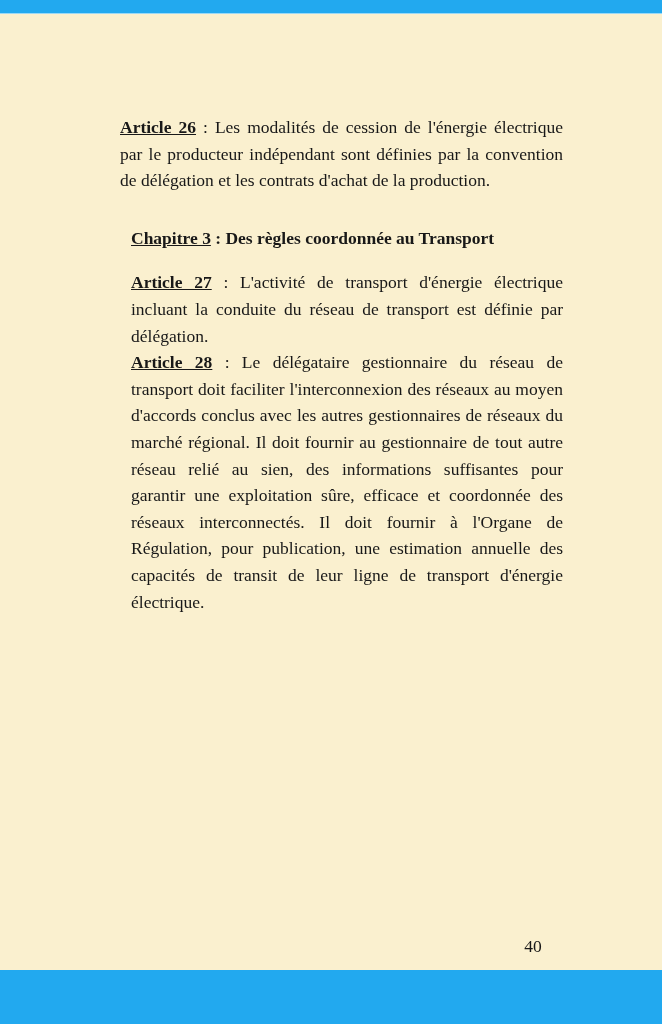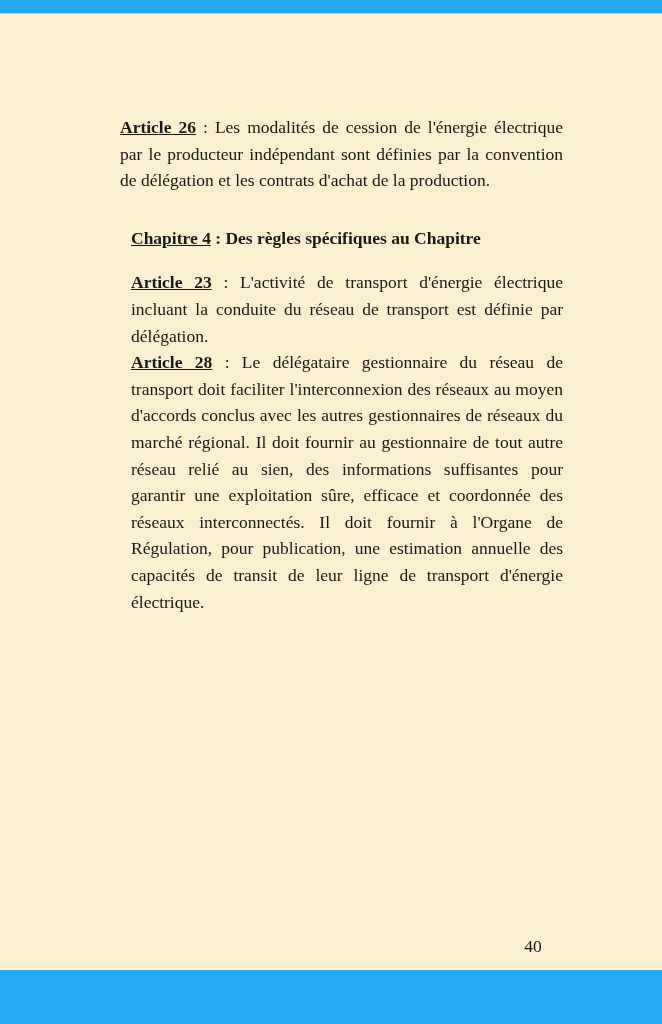--- a/index.html
+++ b/index.html
@@ -72,23 +72,23 @@
 <body>
 
 <div class="page">
 
   <div class="bar top"></div>
 
   <main class="content">
 
     <p class="block"><span class="lbl">Article 26</span><span class="sep"> : </span><span>Les modalités de cession de l'énergie électrique par le producteur indépendant sont définies par la convention de délégation et les contrats d'achat de la production.</span></p>
 
-    <h2 class="block heading indent gap-heading"><span class="lbl">Chapitre 4</span><span class="sep"> : </span><span>Des règles spécifiques au Chapitre</span></h2>
+    <h2 class="block heading indent gap-heading"><span class="lbl">Chapitre 3</span><span class="sep"> : </span><span>Des règles coordonnée au Transport</span></h2>
 
-    <p class="block indent gap-article27"><span class="lbl">Article 23</span><span class="sep"> : </span><span>L'activité de transport d'énergie électrique incluant la conduite du réseau de transport est définie par délégation.</span></p>
+    <p class="block indent gap-article27"><span class="lbl">Article 27</span><span class="sep"> : </span><span>L'activité de transport d'énergie électrique incluant la conduite du réseau de transport est définie par délégation.</span></p>
 
 
     <p class="block indent gap-article28"><span class="lbl">Article 28</span><span class="sep"> : </span><span>Le délégataire gestionnaire du réseau de transport doit faciliter l'interconnexion des réseaux au moyen d'accords conclus avec les autres gestionnaires de réseaux du marché régional. Il doit fournir au gestionnaire de tout autre réseau relié au sien, des informations suffisantes pour garantir une exploitation sûre, efficace et coordonnée des réseaux interconnectés. Il doit fournir à l'Organe de Régulation, pour publication, une estimation annuelle des capacités de transit de leur ligne de transport d'énergie électrique.</span></p>
 
   </main>
 
   <div class="page-number">40</div>
 
   <div class="bar bottom"></div>
 

